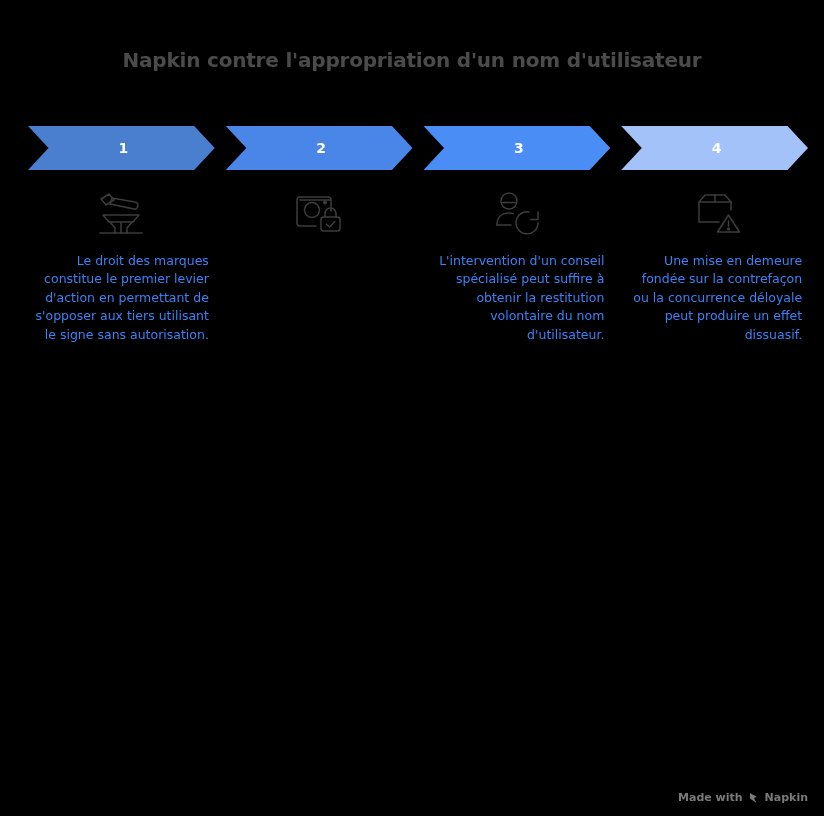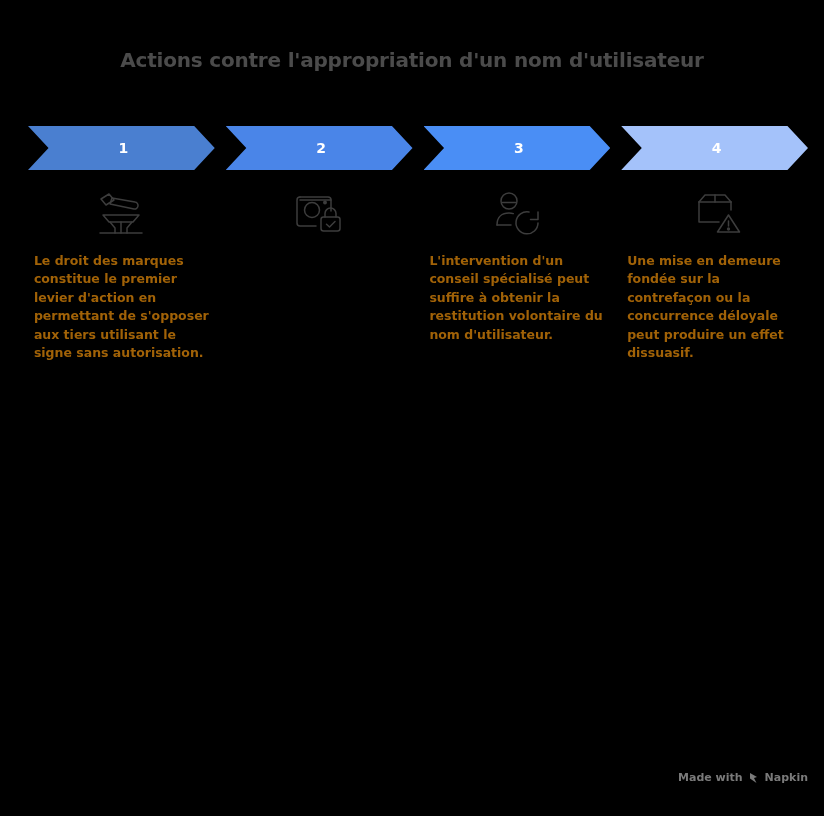--- a/index.html
+++ b/index.html
@@ -88,49 +88,49 @@
 
   .column-icon svg {
     width: 58px;
     height: 48px;
     display: block;
   }
 
   .column-text {
     font-size: 12.5px;
     line-height: 18.4px;
-    color: #a16207;
-    text-align: left;
+    color: #3b82f6;
+    text-align: right;
     max-width: 175px;
-    font-weight: bold;
+    font-weight: normal;
   }
 
   
   #watermark {
     position: absolute;
     right: 16px;
-    bottom: 32px;
+    bottom: 12px;
     display: flex;
     align-items: center;
     gap: 5px;
     font-size: 11px;
     color: #7a7a7a;
     font-weight: bold;
   }
 
   #watermark .wm-mark {
     display: inline-block;
     width: 12px;
     height: 12px;
   }
 </style>
 </head>
 <body style="background: rgb(0, 0, 0);">
 
-<div id="page-title">Actions contre l'appropriation d'un nom d'utilisateur</div>
+<div id="page-title">Napkin contre l'appropriation d'un nom d'utilisateur</div>
 
 <div id="chevron-strip">
 
   <div class="chevron-step" style="background: rgb(74, 127, 208);">
     <span class="chevron-label">1</span>
   </div>
 
   <div class="chevron-step" style="background: rgb(74, 133, 232);">
     <span class="chevron-label">2</span>
   </div>

